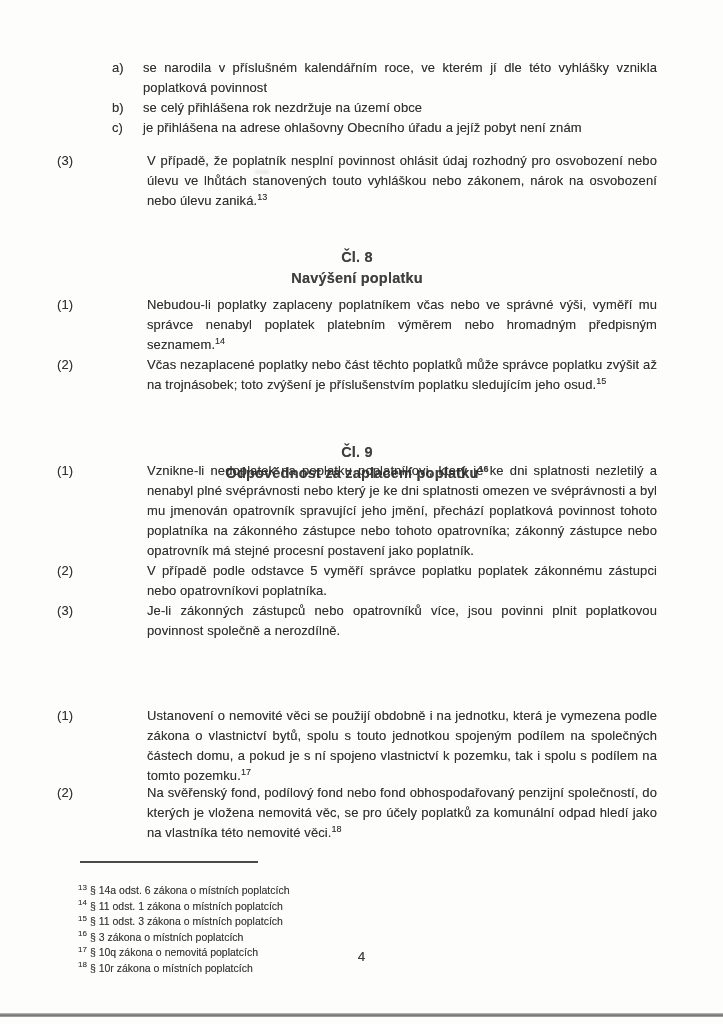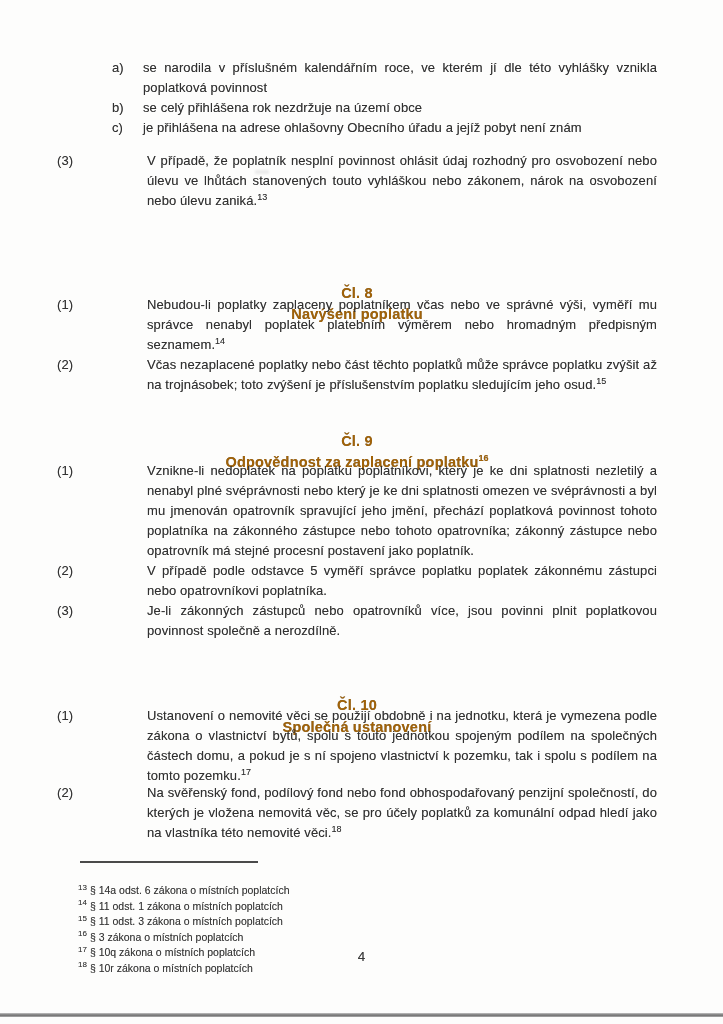--- a/index.html
+++ b/index.html
@@ -15,23 +15,23 @@
   .blk{position:absolute;left:57px;width:600px;}
   .para{display:flex;align-items:flex-start;}
   .para .marker{flex:0 0 43px;color:#333;}
   .para .ptext{flex:1;text-align:justify;margin-left:47px;}
   .body-text{font-size:13px;line-height:20px;letter-spacing:0.1px;color:#313131;
     text-shadow:0 0 0.4px rgba(40,40,40,0.45);}
   .abc{left:112px;width:545px;}
   .abc .item{display:flex;align-items:flex-start;}
   .abc .item .marker{flex:0 0 31px;}
   .abc .item .ptext{flex:1;text-align:justify;}
-  .art-head{text-align:center;font-weight:bold;color:#a16207;
+  .art-head{text-align:center;font-weight:bold;color:#404040;
     font-size:14.5px;line-height:20px;letter-spacing:0.2px;
-    text-shadow:0 0 0.5px rgba(20,20,20,0.5);margin-top:36px;}
+    text-shadow:0 0 0.5px rgba(20,20,20,0.5);}
   .art-head .art-title{margin-top:1px;}
   sup.fr{font-size:9px;line-height:0;vertical-align:super;letter-spacing:0;}
   .fn-rule{position:absolute;left:80px;top:861px;width:178px;height:2px;background:#4a4a4a;}
   .footnotes{position:absolute;left:78px;top:883px;width:420px;
     font-size:10.5px;line-height:15.5px;color:#363636;
     text-shadow:0 0 0.3px rgba(40,40,40,0.4);}
   .footnotes .fn-item{white-space:nowrap;}
   .footnotes sup{font-size:8px;vertical-align:super;line-height:0;margin-right:3px;}
   .page-number{position:absolute;left:0;top:949px;width:723px;text-align:center;
     font-size:13.5px;color:#3a3a3a;text-shadow:0 0 0.4px rgba(40,40,40,0.4);}
@@ -73,63 +73,59 @@
   <div class="blk para body-text" style="top:295px;">
     <span class="marker">(1)</span>
     <span class="ptext"><span>Nebudou-li poplatky zaplaceny poplatníkem včas nebo ve správné výši, vyměří mu správce nenabyl poplatek platebním výměrem nebo hromadným předpisným seznamem.</span><sup class="fr">14</sup></span>
   </div>
 
   <div class="blk para body-text" style="top:355px;">
     <span class="marker">(2)</span>
     <span class="ptext"><span>Včas nezaplacené poplatky nebo část těchto poplatků může správce poplatku zvýšit až na trojnásobek; toto zvýšení je příslušenstvím poplatku sledujícím jeho osud.</span><sup class="fr">15</sup></span>
   </div>
 
-  <div class="blk art-head" style="top:395px;">
+  <div class="blk art-head" style="top:442px;">
     <div class="art-number">Čl. 9</div>
     <div class="art-title"><span>Odpovědnost za zaplacení poplatku</span><sup class="fr">16</sup></div>
   </div>
 
   <div class="blk para body-text" style="top:461px;">
     <span class="marker">(1)</span>
     <span class="ptext"><span>Vznikne-li nedoplatek na poplatku poplatníkovi, který je ke dni splatnosti nezletilý a nenabyl plné svéprávnosti nebo který je ke dni splatnosti omezen ve svéprávnosti a byl mu jmenován opatrovník spravující jeho jmění, přechází poplatková povinnost tohoto poplatníka na zákonného zástupce nebo tohoto opatrovníka; zákonný zástupce nebo opatrovník má stejné procesní postavení jako poplatník.</span><sup class="fr"></sup></span>
   </div>
 
   <div class="blk para body-text" style="top:561px;">
     <span class="marker">(2)</span>
     <span class="ptext"><span>V případě podle odstavce 5 vyměří správce poplatku poplatek zákonnému zástupci nebo opatrovníkovi poplatníka.</span><sup class="fr"></sup></span>
   </div>
 
   <div class="blk para body-text" style="top:601px;">
     <span class="marker">(3)</span>
     <span class="ptext"><span>Je-li zákonných zástupců nebo opatrovníků více, jsou povinni plnit poplatkovou povinnost společně a nerozdílně.</span><sup class="fr"></sup></span>
   </div>
 
-  <div class="blk art-head" style="top:659px;line-height:21px;">
-    <div class="art-number">Čl. 10</div>
-    <div class="art-title">Společná ustanovení</div>
-  </div>
 
   <div class="blk para body-text" style="top:706px;">
     <span class="marker">(1)</span>
     <span class="ptext"><span>Ustanovení o nemovité věci se použijí obdobně i na jednotku, která je vymezena podle zákona o vlastnictví bytů, spolu s touto jednotkou spojeným podílem na společných částech domu, a pokud je s ní spojeno vlastnictví k pozemku, tak i spolu s podílem na tomto pozemku.</span><sup class="fr">17</sup></span>
   </div>
 
   <div class="blk para body-text" style="top:783px;">
     <span class="marker">(2)</span>
     <span class="ptext"><span>Na svěřenský fond, podílový fond nebo fond obhospodařovaný penzijní společností, do kterých je vložena nemovitá věc, se pro účely poplatků za komunální odpad hledí jako na vlastníka této nemovité věci.</span><sup class="fr">18</sup></span>
   </div>
 
   <div class="fn-rule"></div>
 
   <div class="footnotes">
     <div class="fn-item"><sup>13</sup><span>§ 14a odst. 6 zákona o místních poplatcích</span></div>
     <div class="fn-item"><sup>14</sup><span>§ 11 odst. 1 zákona o místních poplatcích</span></div>
     <div class="fn-item"><sup>15</sup><span>§ 11 odst. 3 zákona o místních poplatcích</span></div>
     <div class="fn-item"><sup>16</sup><span>§ 3 zákona o místních poplatcích</span></div>
-    <div class="fn-item"><sup>17</sup><span>§ 10q zákona o místních poplatcích</span></div>
+    <div class="fn-item"><sup>17</sup><span>§ 10q zákona o nemovitá poplatcích</span></div>
     <div class="fn-item"><sup>18</sup><span>§ 10r zákona o místních poplatcích</span></div>
   </div>
 
   <div class="page-number">4</div>
 
   <div class="scan-bottom-line"></div>
   <div class="scan-smudge" style="left:255px;top:170px;width:14px;height:4px;"></div>
 
 </div>
 

